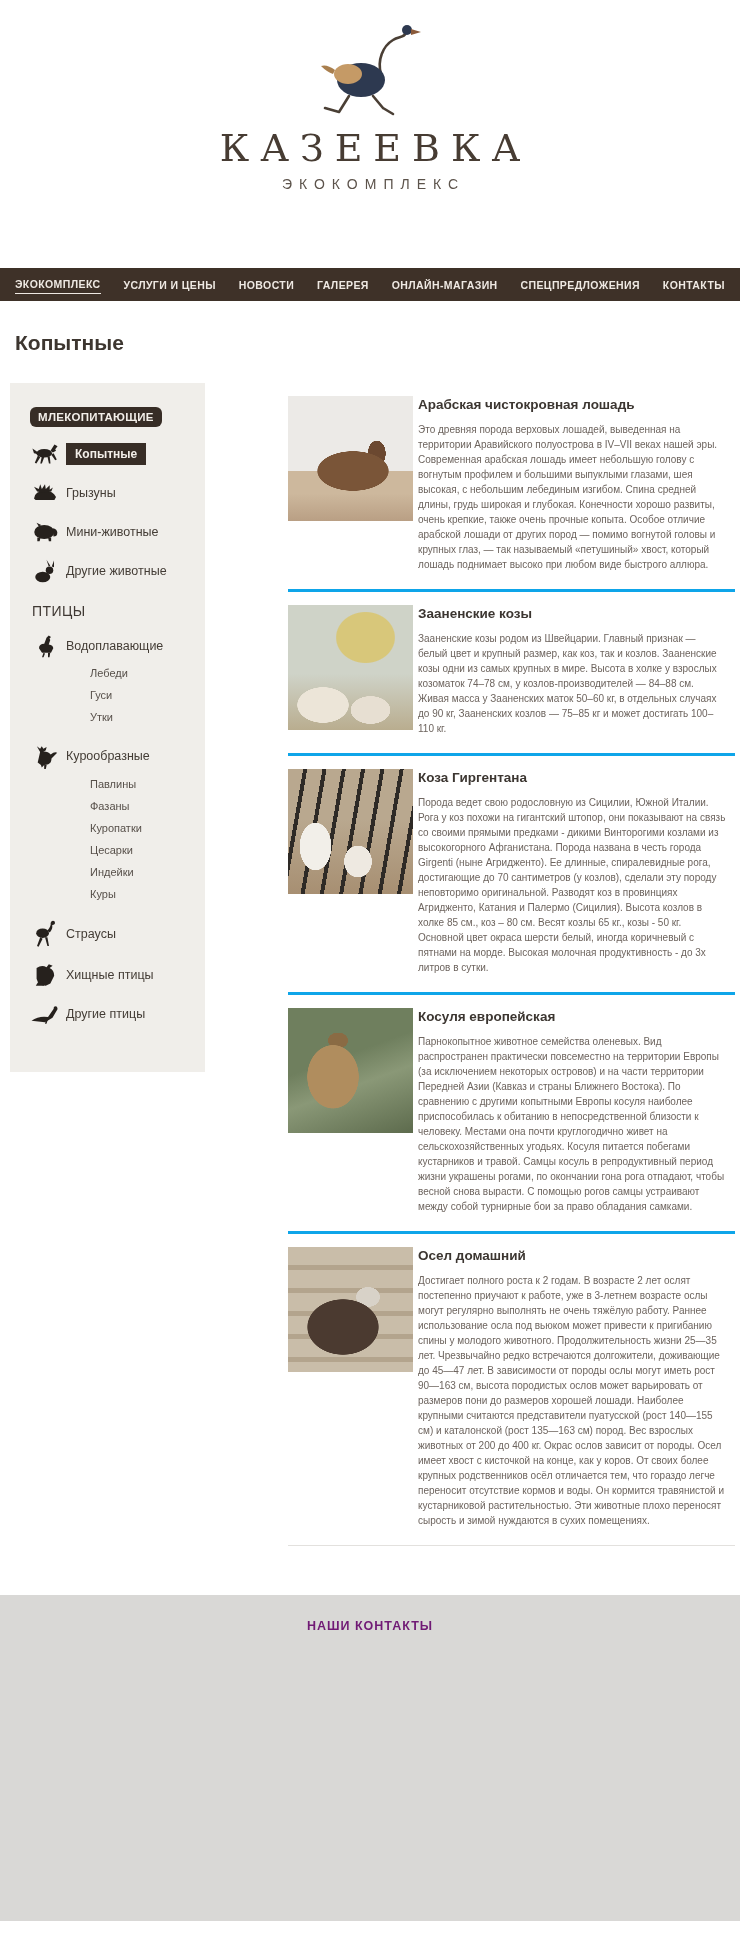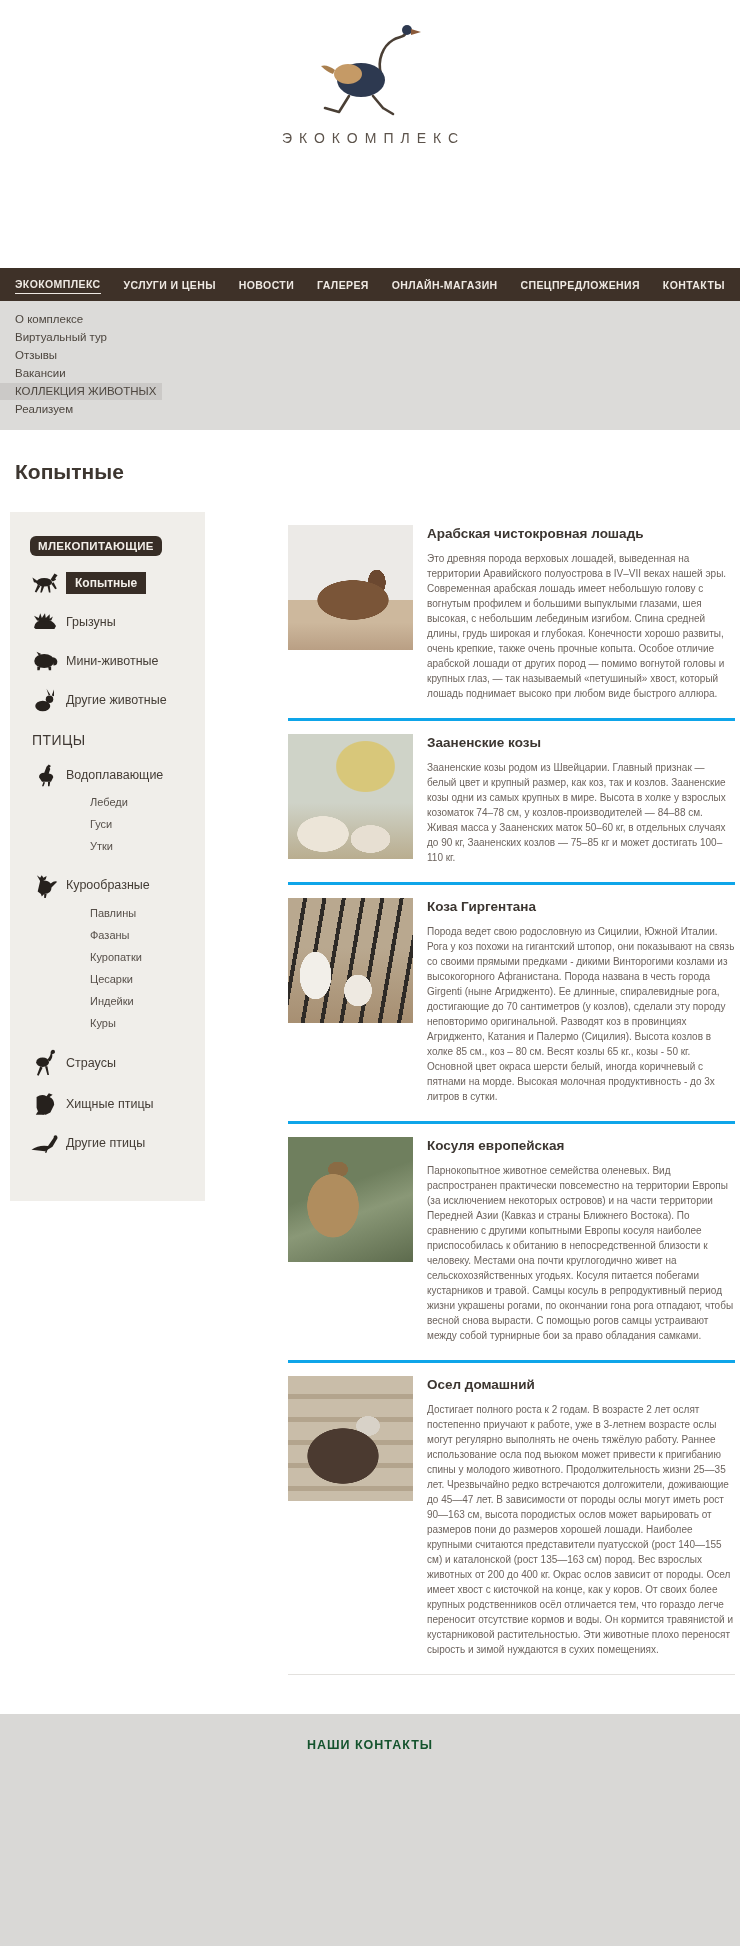--- a/index.html
+++ b/index.html
@@ -16,39 +16,39 @@
   .main-nav{background:#3e3128;height:33px;display:flex;align-items:center;justify-content:space-between;padding:0 15px;}
   .main-nav a{color:#efe9e3;font-size:10.5px;font-weight:bold;letter-spacing:.4px;text-decoration:none;padding:3px 0;}
   .main-nav a.active{border-bottom:1px solid #efe9e3;}
 
   
   .submenu{background:#dcdbd9;padding:9px 0 12px;}
   .submenu a{display:table;font-size:11.5px;color:#4d463f;text-decoration:none;padding:2px 6px 2px 15px;line-height:13px;margin-top:1px;}
   .submenu a.active{background:#cbc9c7;}
 
   
-  .content{padding:30px 0 39px;background:#fff;}
+  .content{padding:30px 0 49px;background:#fff;}
   .page-title{font-size:21px;font-weight:bold;color:#3d3630;margin:0 0 0 15px;}
   .content-row{display:flex;align-items:flex-start;margin-top:28px;}
 
   
   .sidebar{width:195px;margin-left:10px;background:#f0eeea;padding:24px 0 46px 20px;box-sizing:border-box;flex-shrink:0;}
   .cat-header-dark{display:inline-block;background:#372d26;color:#f3efe9;font-size:11.5px;font-weight:bold;padding:4px 8px;letter-spacing:.3px;border-radius:6px;}
   .cat-row{display:flex;align-items:center;margin-top:15px;min-height:24px;}
   .cat-icon{width:30px;flex-shrink:0;display:flex;justify-content:center;}
   .cat-icon svg{fill:#26211d;}
   .cat-label{font-size:12.5px;color:#433c35;margin-left:6px;text-decoration:none;}
   .cat-label.dark{background:#372d26;color:#f3efe9;padding:4px 9px;font-weight:bold;font-size:12px;}
   .cat-plain-header{font-size:14px;color:#3f3833;margin:20px 0 4px 2px;letter-spacing:.4px;}
   .sub-list{margin:4px 0 2px 60px;}
   .sub-list a{display:block;font-size:11px;color:#57504a;text-decoration:none;padding:5px 0;}
 
   
   .main-col{flex:1;padding-left:83px;padding-right:5px;box-sizing:border-box;}
-  .entry{display:flex;gap:14px;padding:13px 0 17px;}
+  .entry{display:flex;gap:5px;padding:13px 0 17px;}
   .entry + .entry{border-top:3px solid #0ea5e9;}
   .entry:last-child{border-bottom:1px solid #e3e1de;}
   .photo{width:125px;height:125px;flex-shrink:0;}
   .entry-body{width:308px;}
   .entry-title{font-size:13.5px;font-weight:bold;color:#3c3631;margin:1px 0 10px;}
   .entry-text{font-size:10px;line-height:15px;color:#6d645e;margin:0;}
 
   .photo-horse{background:
     radial-gradient(ellipse 36px 20px at 52% 60%, #7a5538 98%, transparent),
     radial-gradient(ellipse 9px 13px at 71% 46%, #6b4830 98%, transparent),
@@ -67,61 +67,54 @@
     radial-gradient(ellipse 26px 32px at 36% 55%, #b08d5e 98%, transparent),
     radial-gradient(ellipse 10px 8px at 40% 26%, #8a6b44 98%, transparent),
     linear-gradient(160deg,#6f7f5e 0 40%,#8a9877 60%,#5d6b4d 100%);}
   .photo-donkey{background:
     radial-gradient(ellipse 36px 28px at 44% 64%, #4b3a30 98%, transparent),
     radial-gradient(ellipse 12px 10px at 64% 40%, #d8d2c8 98%, transparent),
     repeating-linear-gradient(180deg,#c9bda9 0 18px,#b3a48d 18px 23px);}
 
   
   .site-footer{background:#d9d8d6;padding:20px 15px 60px;box-sizing:border-box;min-height:326px;}
-  .footer-title{text-align:center;font-size:12.5px;font-weight:bold;color:#14532d;letter-spacing:1px;margin:4px 0 26px;}
+  .footer-title{text-align:center;font-size:12.5px;font-weight:bold;color:#701a75;letter-spacing:1px;margin:4px 0 26px;}
 </style>
 </head>
 <body>
 
 <div class="page">
 
   <header class="site-header">
     <svg class="logo-art" width="170" height="108" viewBox="0 0 170 108">
       <g fill="none" stroke="#4a3f35" stroke-width="2.6" stroke-linecap="round">
         <path d="M96 58 C92 44, 98 30, 108 24 C114 20, 120 22, 121 16"></path>
         <path d="M64 80 L54 96 M54 96 L40 92"></path>
         <path d="M88 80 L98 92 M98 92 L108 98"></path>
       </g>
       <ellipse cx="76" cy="64" rx="24" ry="17" fill="#2d3950"></ellipse>
       <ellipse cx="63" cy="58" rx="14" ry="10" fill="#c59a66"></ellipse>
       <path d="M50 54 q-8 -6 -14 -4 q6 6 12 8 z" fill="#a97f4e"></path>
       <circle cx="122" cy="14" r="5" fill="#2d3950"></circle>
       <path d="M126 13 l10 3 -10 3 z" fill="#8a5a3a"></path>
     </svg>
+    <h1 class="logo-title">КАЗЕЕВКА</h1>
     <div class="logo-sub">ЭКОКОМПЛЕКС</div>
   </header>
 
   <nav class="main-nav">
     <a href="#" class="active">ЭКОКОМПЛЕКС</a>
     <a href="#">УСЛУГИ И ЦЕНЫ</a>
     <a href="#">НОВОСТИ</a>
     <a href="#">ГАЛЕРЕЯ</a>
     <a href="#">ОНЛАЙН-МАГАЗИН</a>
     <a href="#">СПЕЦПРЕДЛОЖЕНИЯ</a>
     <a href="#">КОНТАКТЫ</a>
   </nav>
 
-  <div class="submenu">
-    <a href="#">О комплексе</a>
-    <a href="#">Виртуальный тур</a>
-    <a href="#">Отзывы</a>
-    <a href="#">Вакансии</a>
-    <a href="#" class="active">КОЛЛЕКЦИЯ ЖИВОТНЫХ</a>
-    <a href="#">Реализуем</a>
-  </div>
 
   <div class="content">
     <h2 class="page-title">Копытные</h2>
 
     <div class="content-row">
 
       <aside class="sidebar">
         <span class="cat-header-dark">МЛЕКОПИТАЮЩИЕ</span>
 
         <div class="cat-row">

